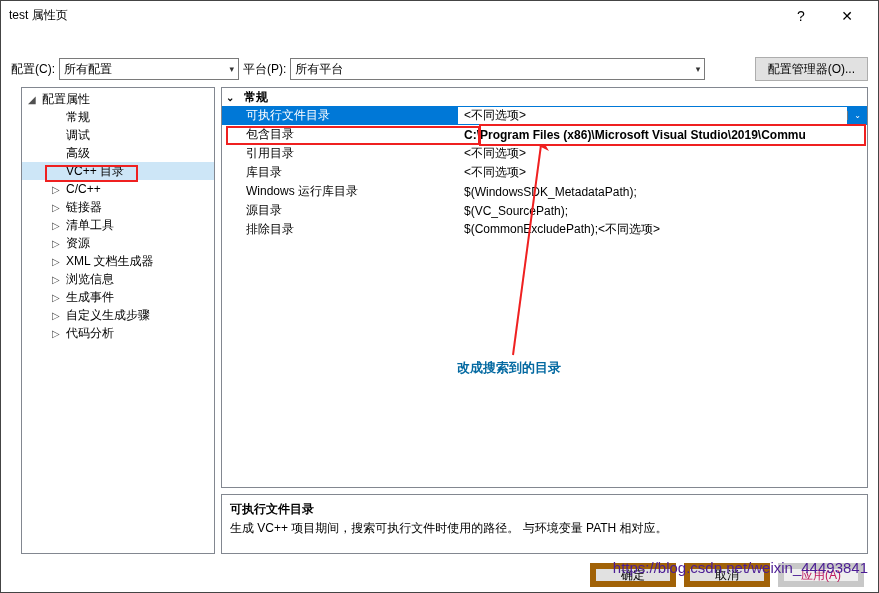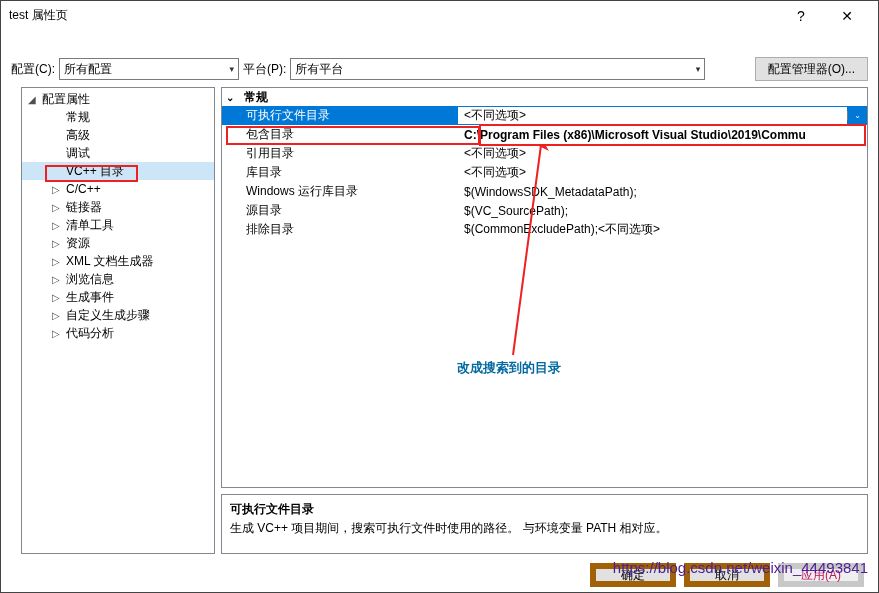--- a/index.html
+++ b/index.html
@@ -73,25 +73,25 @@
       <span class="expander">◢</span>
       <span>配置属性</span>
     </div>
     <div id="tree-items">
         <div class="tree-item indent1">
           <span class="expander"></span>
           <span>常规</span>
         </div>
         <div class="tree-item indent1">
           <span class="expander"></span>
-          <span>高级</span>
+          <span>调试</span>
         </div>
         <div class="tree-item indent1">
           <span class="expander"></span>
-          <span>调试</span>
+          <span>高级</span>
         </div>
         <div class="tree-item indent1 selected">
           <span class="expander"></span>
           <span>VC++ 目录</span>
         </div>
         <div class="tree-item indent1">
           <span class="expander">▷</span>
           <span>C/C++</span>
         </div>
         <div class="tree-item indent1">

